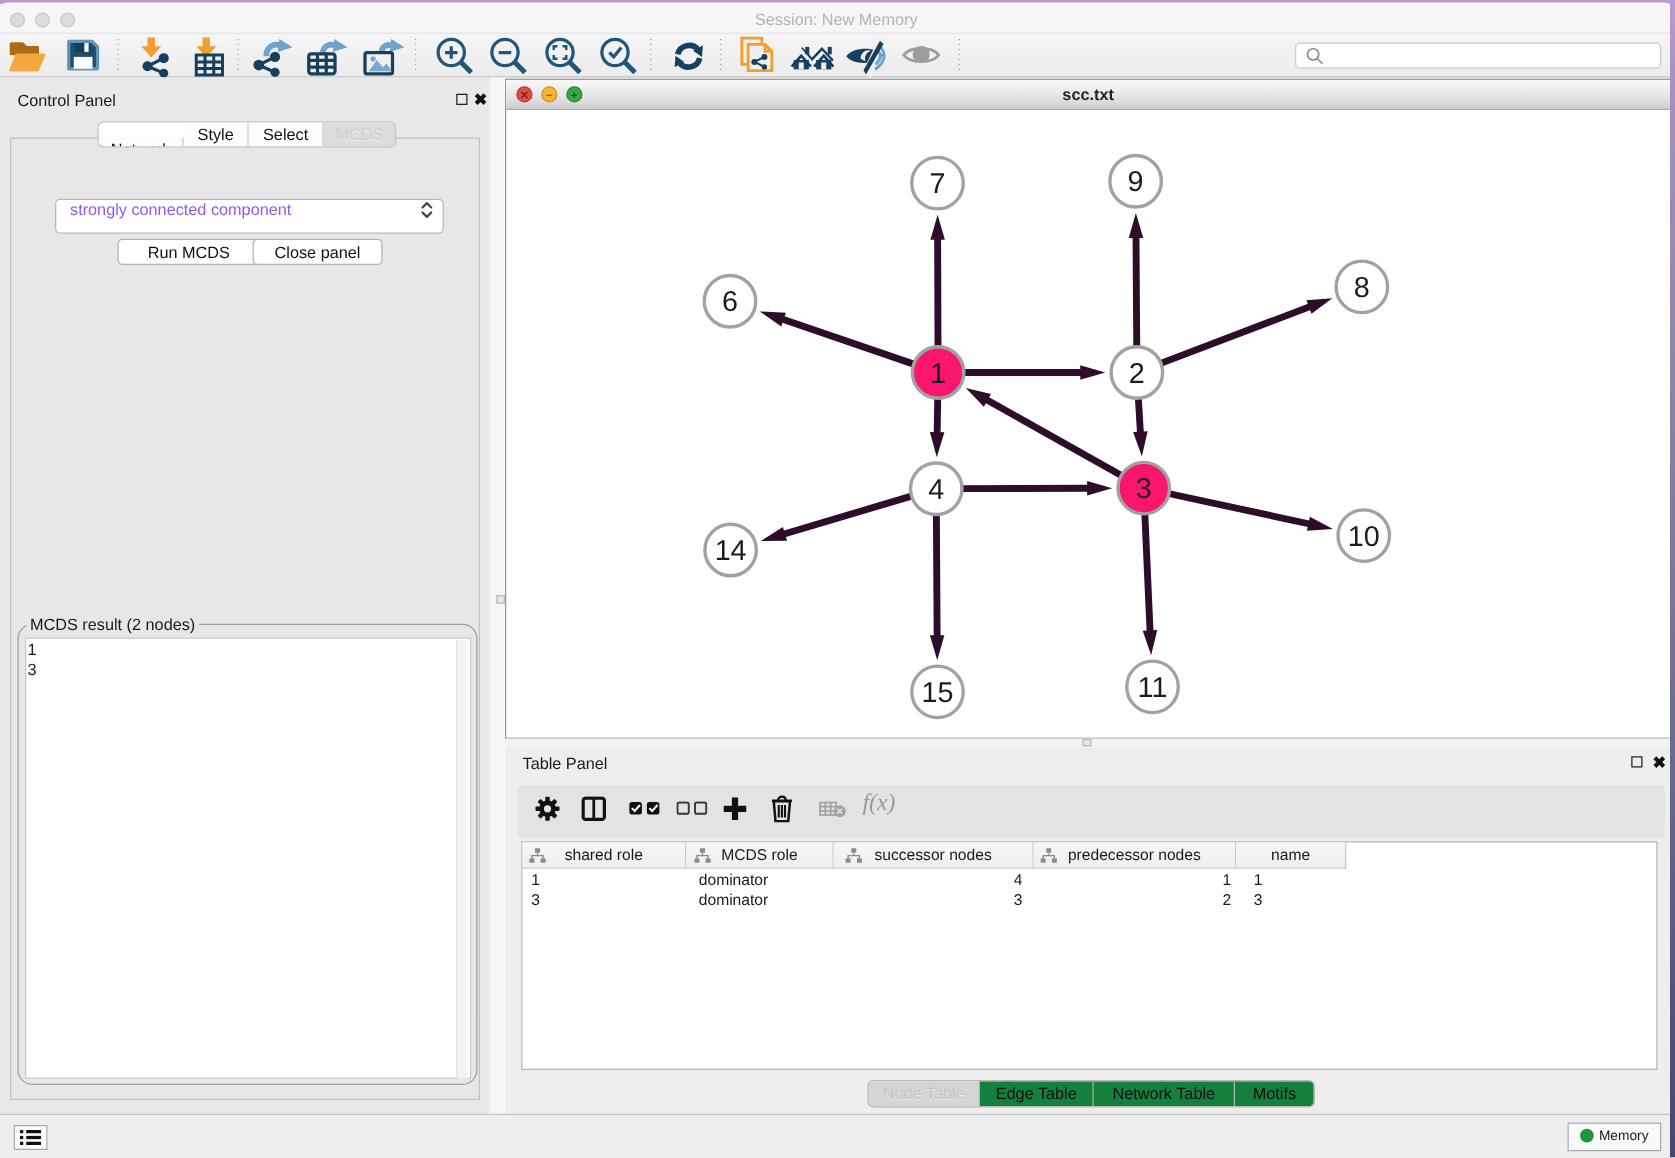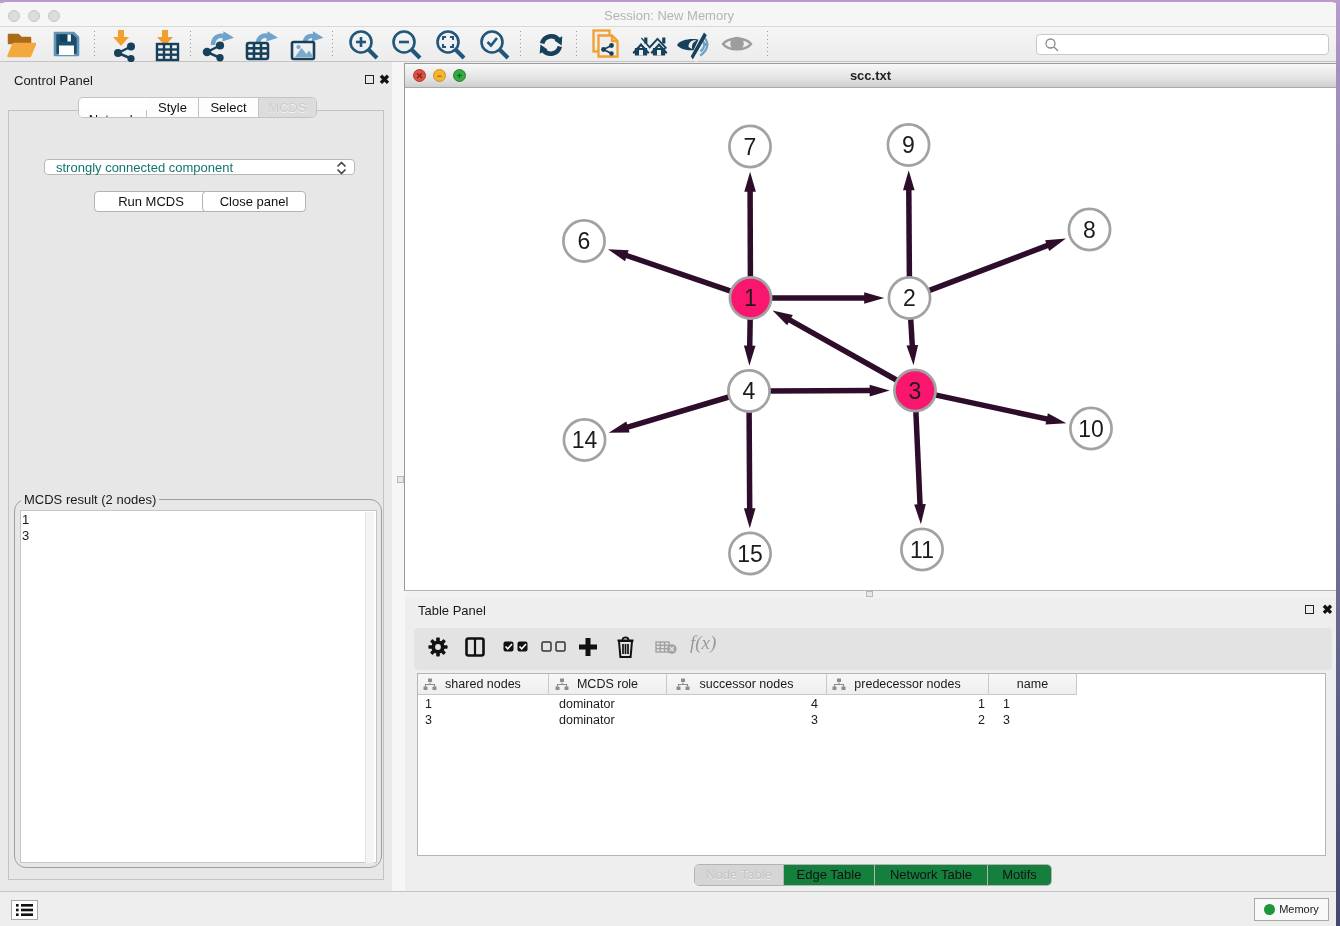--- a/index.html
+++ b/index.html
@@ -32,23 +32,23 @@
 .wbtn-x { position:absolute; font-size:13px; font-weight:bold; color:#111; line-height:10px; }
 #cpContent { position:absolute; left:8px; top:48px; width:376px; height:770px;
   background:#e7e7e7; border:1px solid #c2c2c2; }
 #cpTabs { position:absolute; left:78px; top:35px; height:21px; display:flex;
   border:1px solid #c3c3c3; border-radius:5px; overflow:hidden; background:#fff; }
 .cptab { height:19px; line-height:19px; text-align:center; background:#fdfdfd;
   border-right:1px solid #c3c3c3; font-size:13px; color:#111; }
 .cptab:last-child { border-right:none; background:#dcdcdc; color:#cdcdcd;
   text-shadow:0 1px 0 #f2f2f2; }
 #optlabel { position:absolute; left:0; top:75px; width:392px; text-align:center; font-size:13px; }
-#optsel { position:absolute; left:44px; top:97px; width:311px; height:16px; background:#fff;
+#optsel { position:absolute; left:44px; top:97px; width:311px; height:28px; background:#fff;
   border:1px solid #b9b9b9; border-radius:4px; font-size:13px; line-height:16px;
-  padding-left:11px; color:#0f766e; }
+  padding-left:11px; color:#8b5cf6; }
 #optsel .stepper { position:absolute; right:5px; top:0px; width:13px; height:16px; }
 .cbtn { position:absolute; top:129px; height:21px; background:#fff;
   border:1px solid #b3b3b3; border-radius:4px; text-align:center; font-size:13px;
   line-height:19px; color:#111; }
 #mcdsbox { position:absolute; left:14px; top:437px; width:368px; height:369px;
   border:1px solid #9f9f9f; border-radius:12px; }
 #mcdslegend { position:absolute; left:6px; top:-8px; background:#e7e7e7; padding:0 3px;
   font-size:13px; }
 #mcdsinner { position:absolute; left:5px; top:10px; width:357px; height:353px;
   background:#fff; border:1px solid #c6c6c6; font-size:13px; line-height:16px;
@@ -412,21 +412,21 @@
         <line x1="5.3" y1="1" x2="5.3" y2="11"></line>
           <line x1="9.6" y1="1" x2="9.6" y2="11"></line>
       </g>
       <circle cx="16.8" cy="8" r="4.8" fill="#a2a2a2"></circle>
       <path d="M14.8 6 l4 4 M18.8 6 l-4 4" stroke="#e3e3e3" stroke-width="1.4"></path>
     </svg>
     <div style="position:absolute;left:276px;top:4px;font-family:'Liberation Serif',serif;
       font-style:italic;font-size:19px;color:#9a9a9a;">f(x)</div>
   </div>
   <div id="ttable">
-    <div class="thead" style="left:0; width:131px;">shared nodes</div>
+    <div class="thead" style="left:0; width:131px;">shared role</div>
     <div class="thead" style="left:131px; width:118px;">MCDS role</div>
     <div class="thead" style="left:249px; width:160px;">successor nodes</div>
     <div class="thead" style="left:409px; width:162px;">predecessor nodes</div>
     <div class="thead" style="left:571px; width:88px;">name</div>
     <svg class="hicon" style="position:absolute;left:5px;top:4px;" width="14" height="13" viewBox="0 0 14 13">
         <use href="#horg"></use>
       </svg>
     <svg class="hicon" style="position:absolute;left:137px;top:4px;" width="14" height="13" viewBox="0 0 14 13">
         <use href="#horg"></use>
       </svg>

